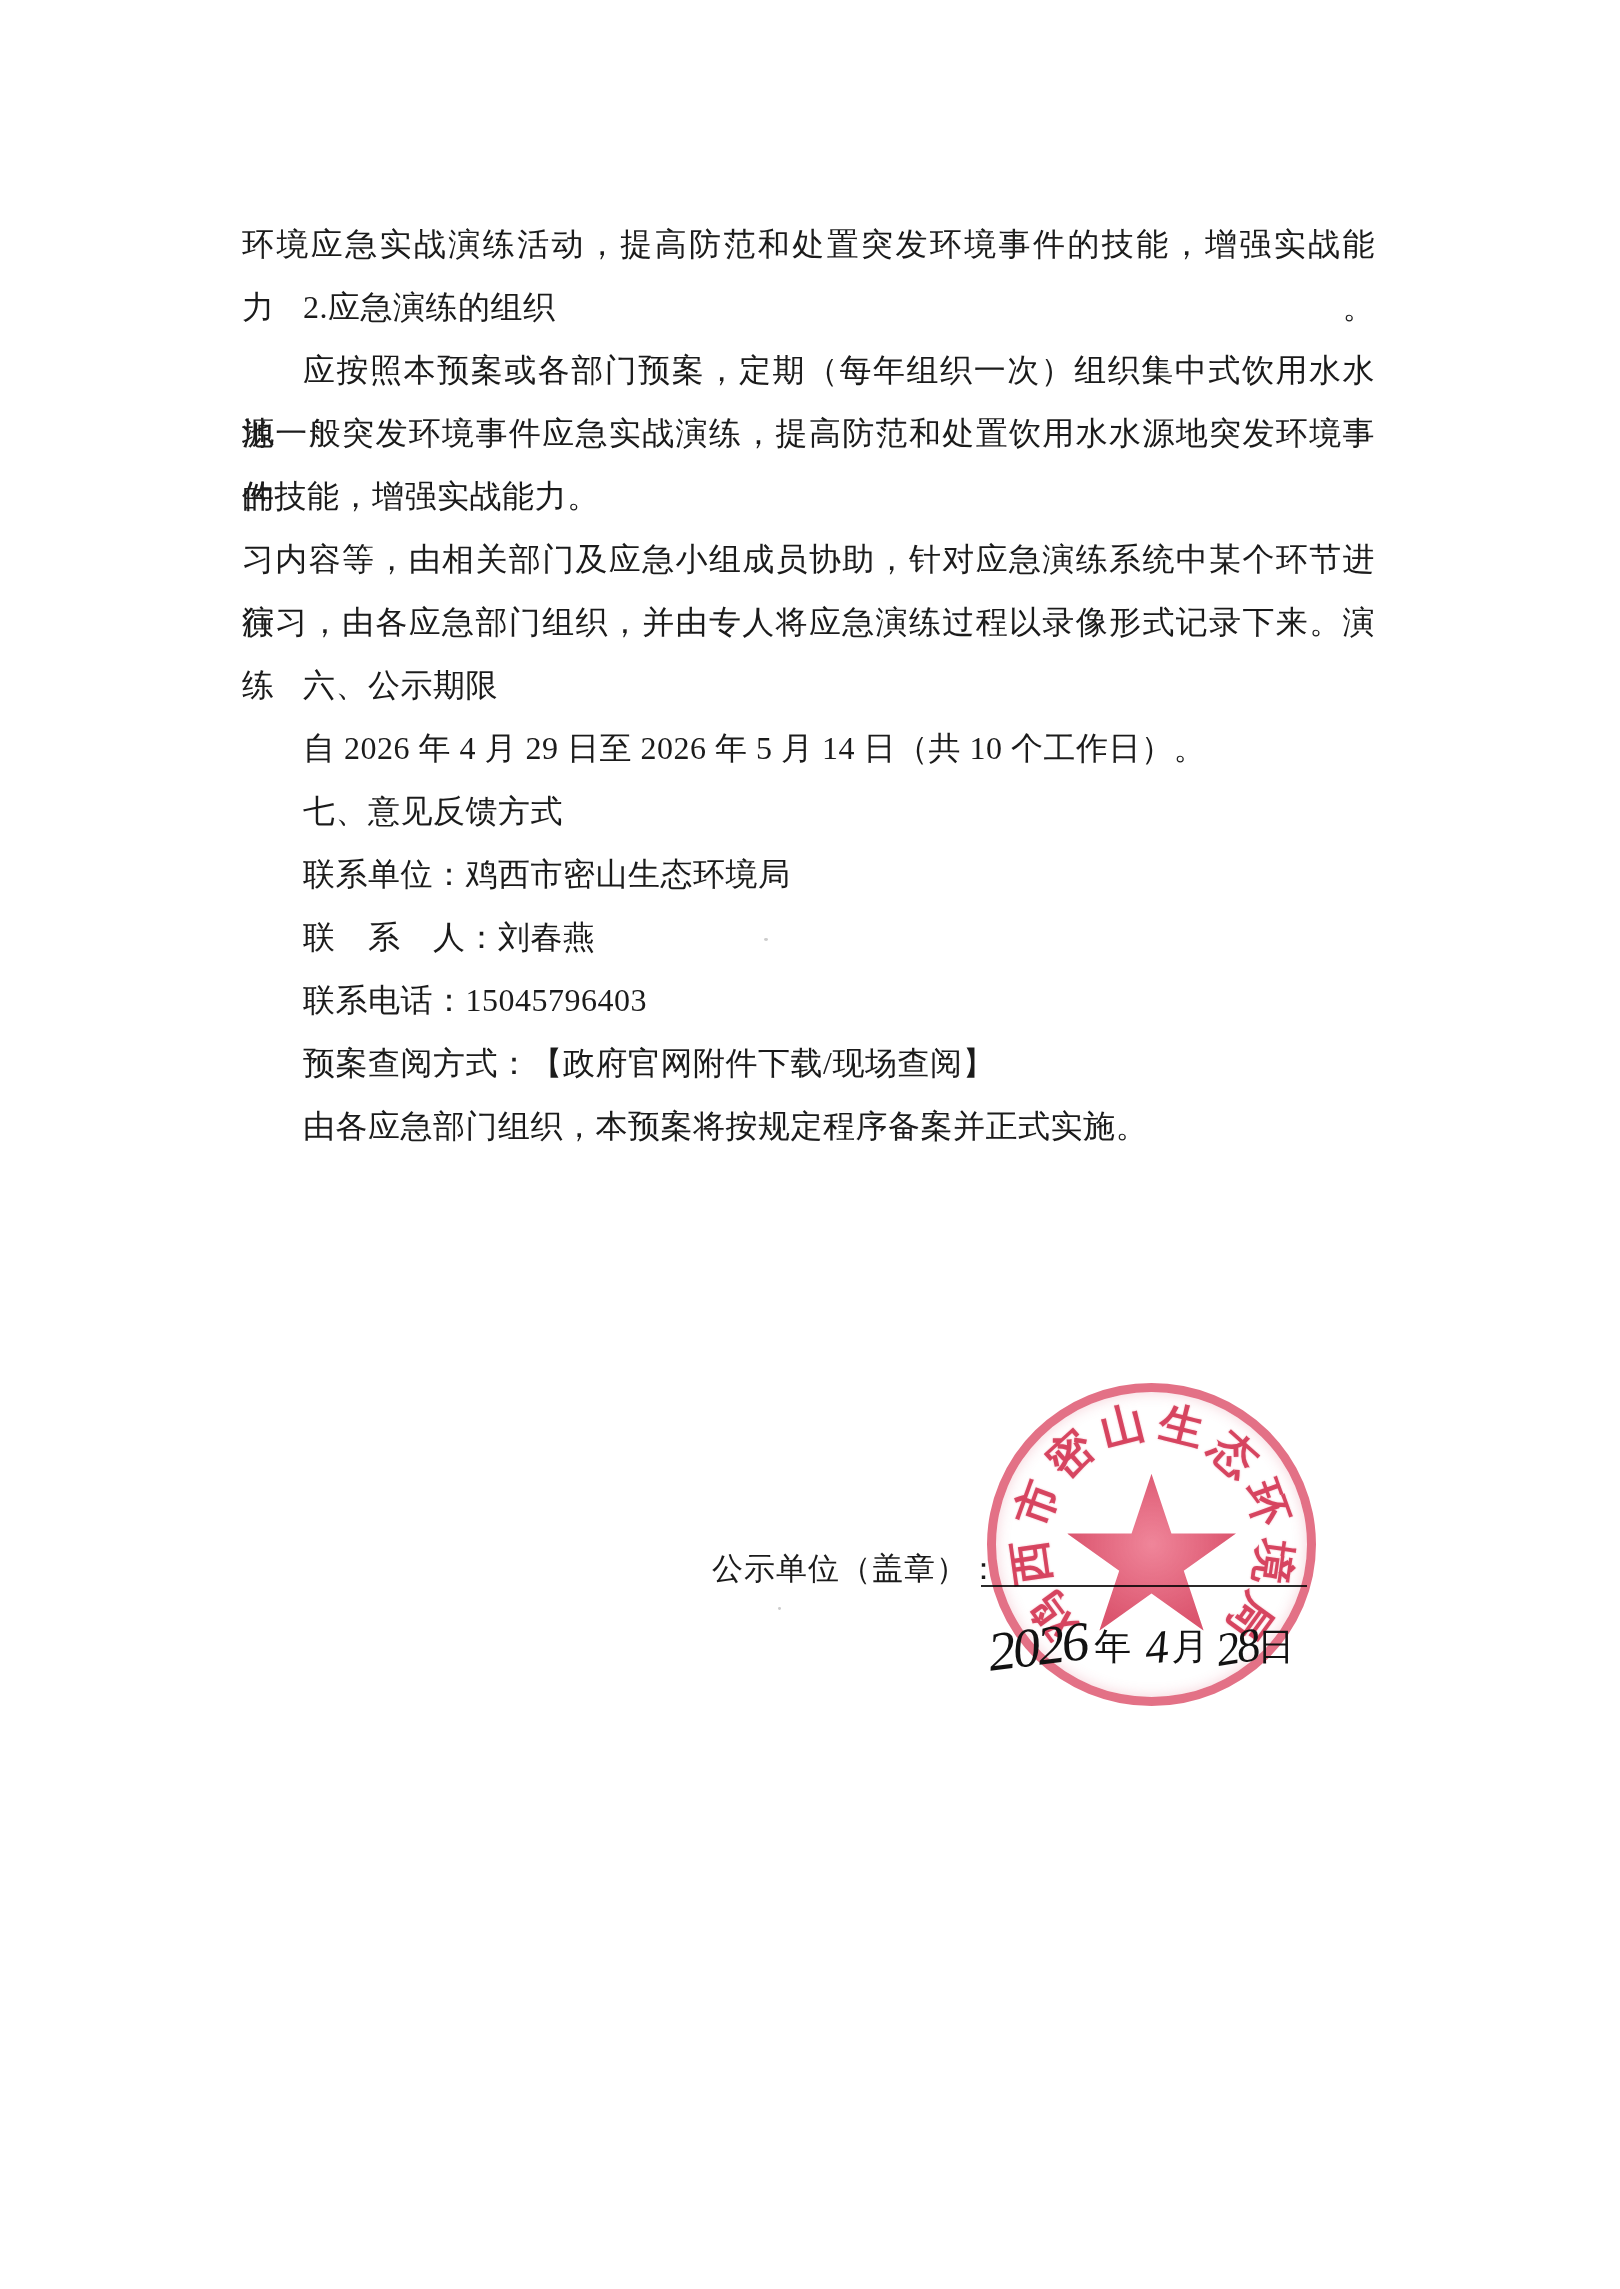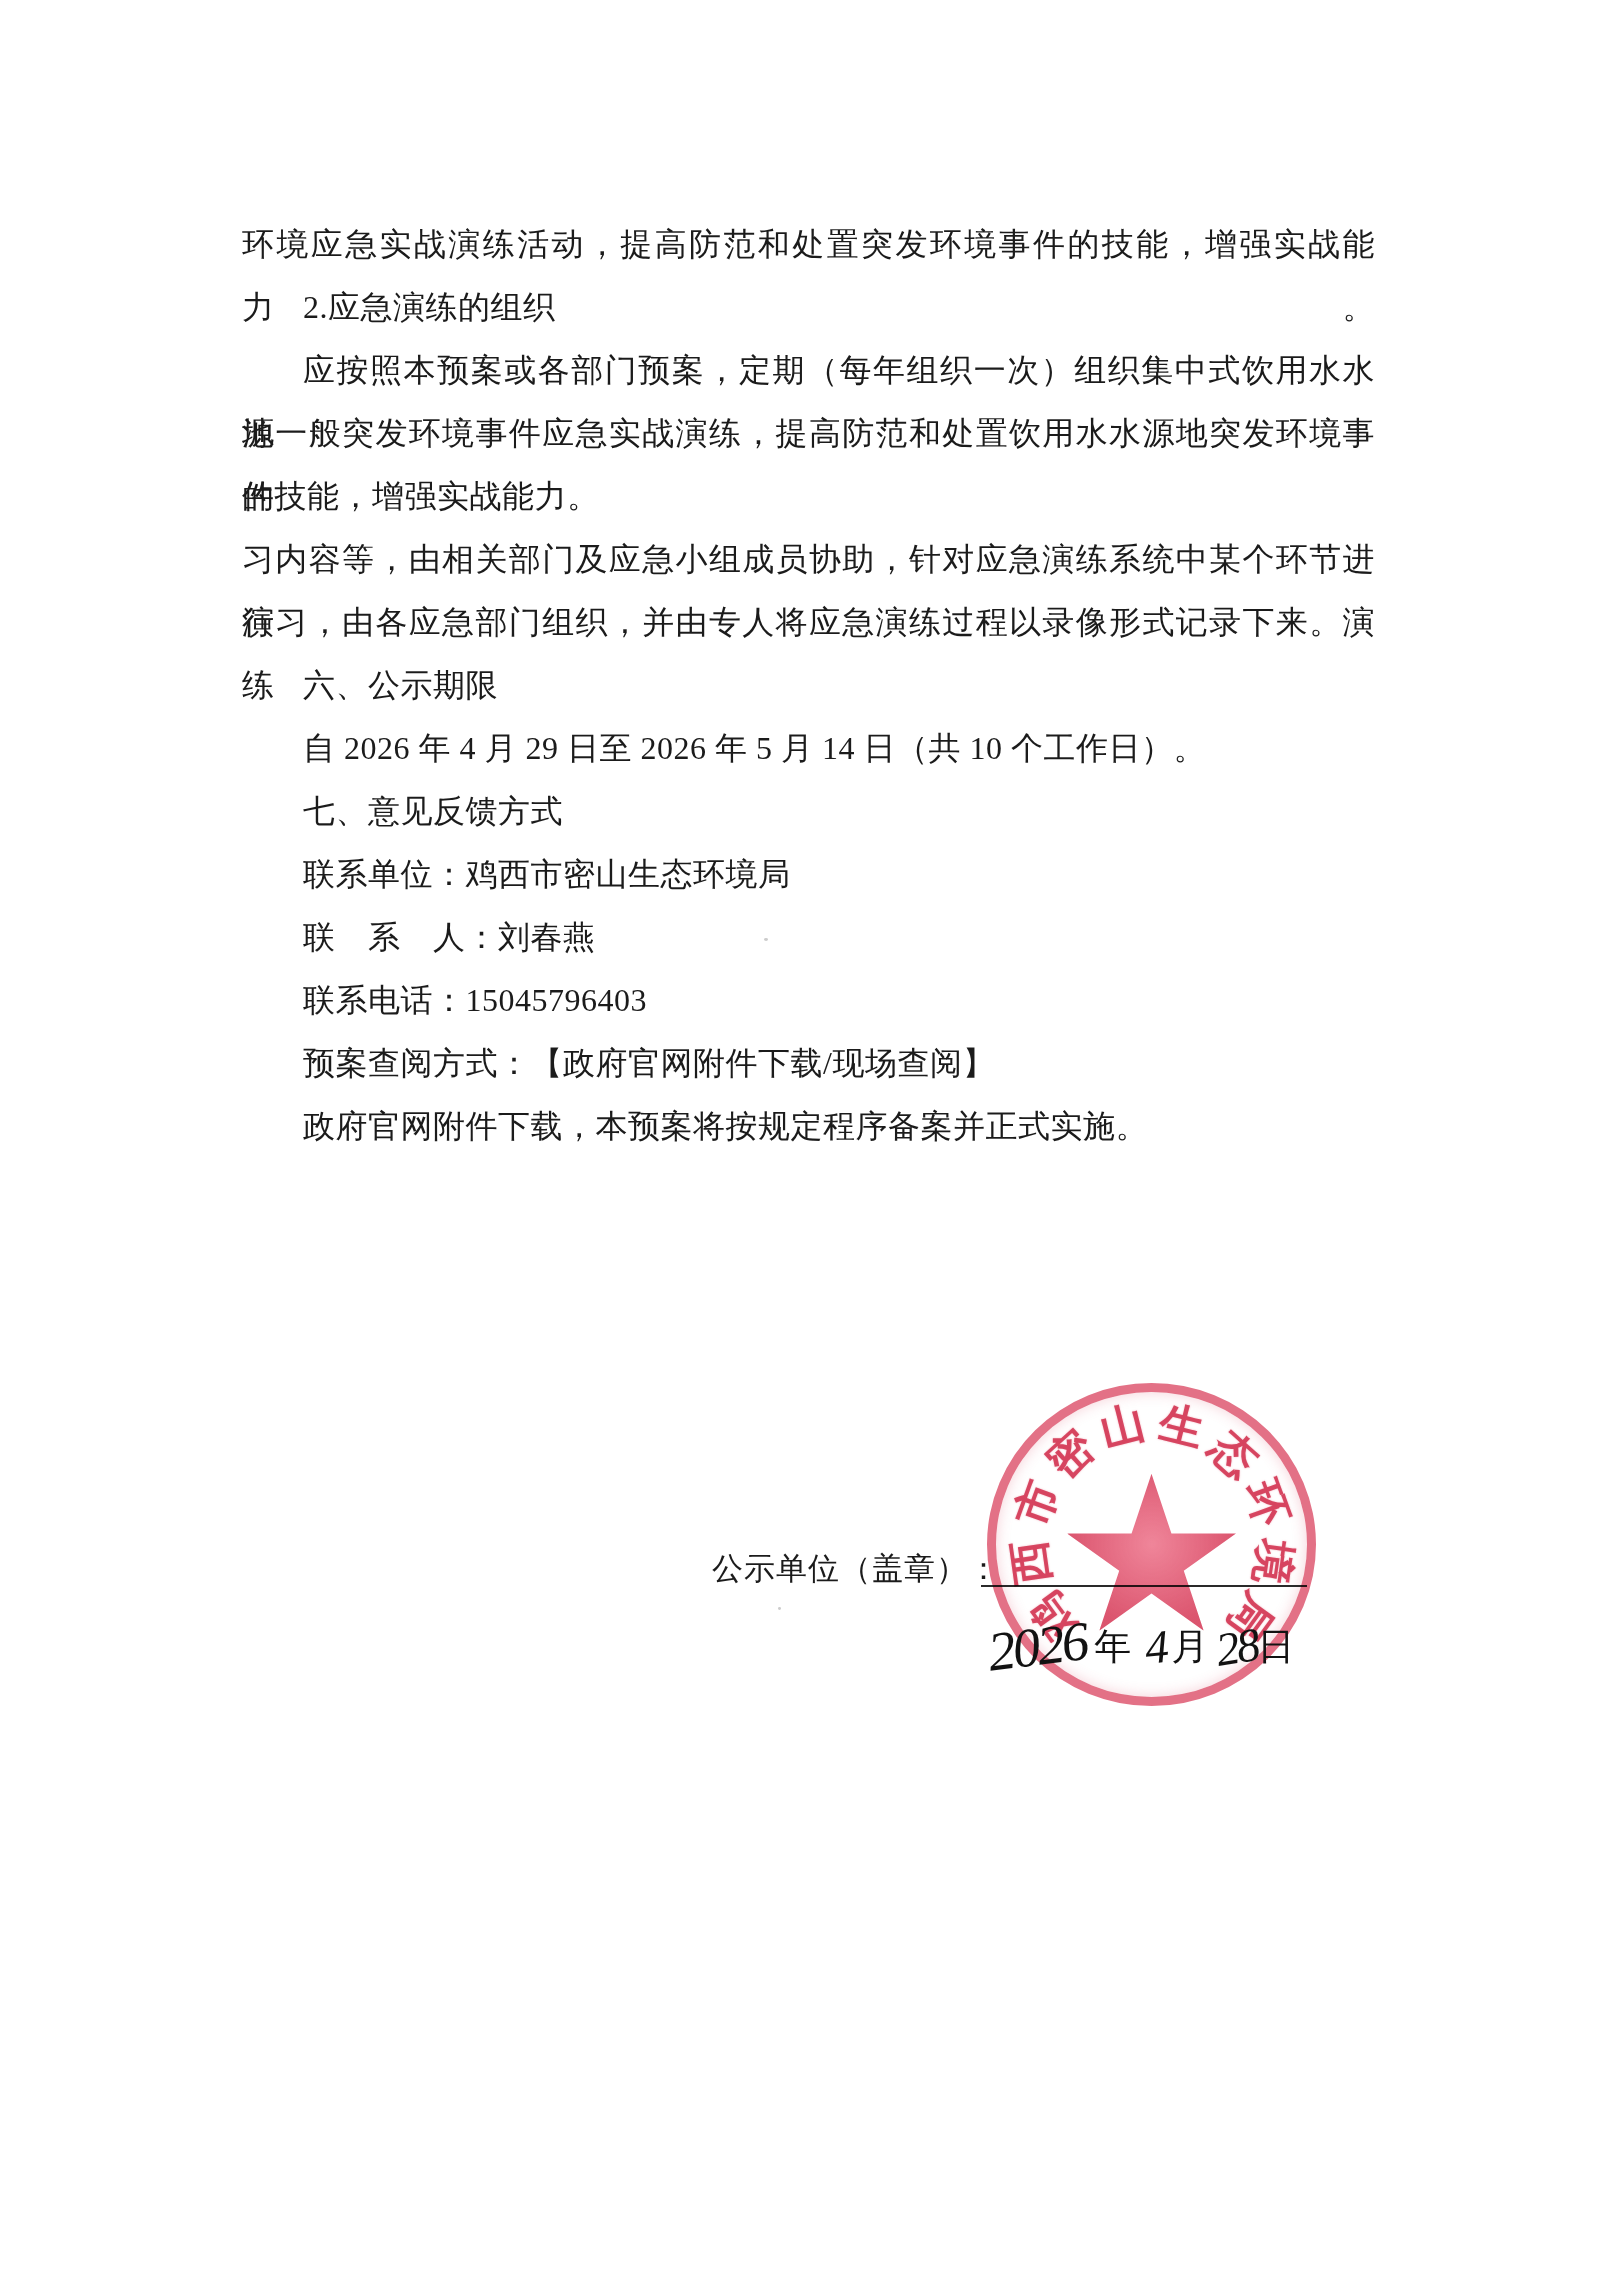--- a/index.html
+++ b/index.html
@@ -146,21 +146,21 @@
     <div class="doc-line">的技能，增强实战能力。</div>
     <div class="doc-line full">习内容等，由相关部门及应急小组成员协助，针对应急演练系统中某个环节进行</div>
     <div class="doc-line full">演习，由各应急部门组织，并由专人将应急演练过程以录像形式记录下来。演练</div>
     <div class="doc-line indent">六、公示期限</div>
     <div class="doc-line indent">自 2026 年 4 月 29 日至 2026 年 5 月 14 日（共 10 个工作日）。</div>
     <div class="doc-line indent">七、意见反馈方式</div>
     <div class="doc-line indent">联系单位：鸡西市密山生态环境局</div>
     <div class="doc-line indent">联　系　人：刘春燕</div>
     <div class="doc-line indent">联系电话：15045796403</div>
     <div class="doc-line indent">预案查阅方式：【政府官网附件下载/现场查阅】</div>
-    <div class="doc-line indent">政府官网附件下载，本预案将按规定程序备案并正式实施。</div>
+    <div class="doc-line indent">由各应急部门组织，本预案将按规定程序备案并正式实施。</div>
   </div>
 
   <span class="sig-label">公示单位（盖章）：</span>
   <div class="sig-line"></div>
 
   <div class="stamp">
     <div class="stamp-star"></div>
     <span class="ring-ch rc0">鸡</span>
     <span class="ring-ch rc1">西</span>
     <span class="ring-ch rc2">市</span>

